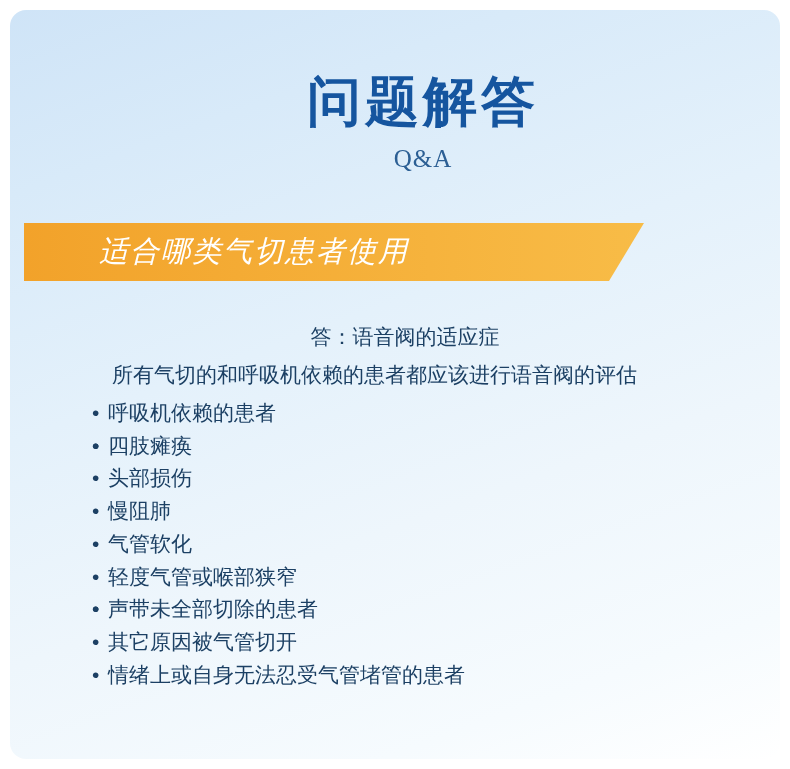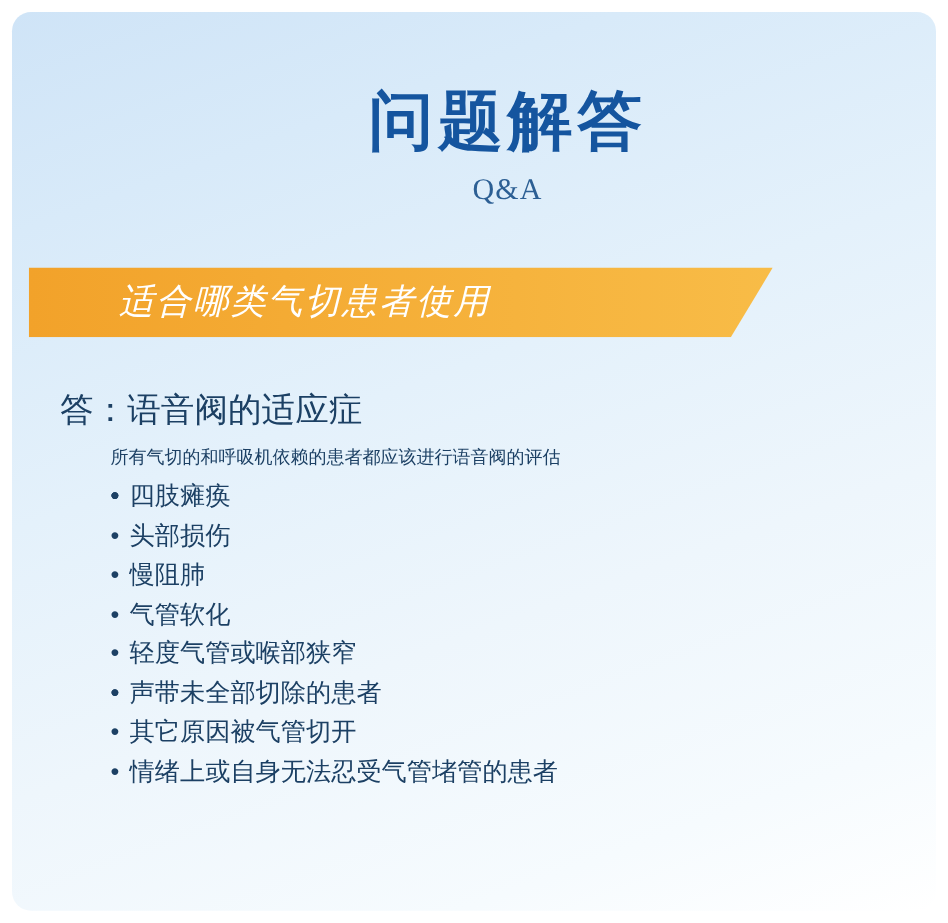--- a/index.html
+++ b/index.html
@@ -76,31 +76,32 @@
     white-space: nowrap;
   }
   .answer-wrap {
     position: absolute;
     left: 40px;
     top: 312px;
     width: 710px;
     color: #1b3f66;
   }
   .answer-line {
-    font-size: 28px;
+    font-size: 21px;
     line-height: 1.45;
     color: #1c4064;
     white-space: nowrap;
+    text-align: center;
   }
   .answer-sub {
-    font-size: 15px;
+    font-size: 21px;
     line-height: 1.45;
     color: #1c4064;
     margin-top: 8px;
-    margin-left: 42px;
+    margin-left: 62px;
     white-space: nowrap;
   }
   .bullets {
     margin: 6px 0 0 42px;
     padding: 0;
     list-style: none;
   }
   .bullets li {
     font-size: 21px;
     line-height: 1.56;
@@ -136,21 +137,21 @@
         </defs>
         <polygon points="0,0 620,0 585,58 0,58" fill="url(#bannerGrad)"></polygon>
       </svg>
       <div class="banner-text">适合哪类气切患者使用</div>
     </div>
 
     <div class="answer-wrap">
       <div class="answer-line">答：语音阀的适应症</div>
       <div class="answer-sub">所有气切的和呼吸机依赖的患者都应该进行语音阀的评估</div>
       <ul class="bullets">
-        <li><span class="dot">•</span></li>
+        <li><span class="dot">•</span><span>呼吸机依赖的患者</span></li>
         <li><span class="dot">•</span></li>
         <li><span class="dot">•</span><span>四肢瘫痪</span></li>
         <li><span class="dot">•</span><span>头部损伤</span></li>
         <li><span class="dot">•</span><span>慢阻肺</span></li>
         <li><span class="dot">•</span><span>气管软化</span></li>
         <li><span class="dot">•</span><span>轻度气管或喉部狭窄</span></li>
         <li><span class="dot">•</span></li>
         <li><span class="dot">•</span><span>声带未全部切除的患者</span></li>
         <li><span class="dot">•</span><span>其它原因被气管切开</span></li>
         <li><span class="dot">•</span><span>情绪上或自身无法忍受气管堵管的患者</span></li>

